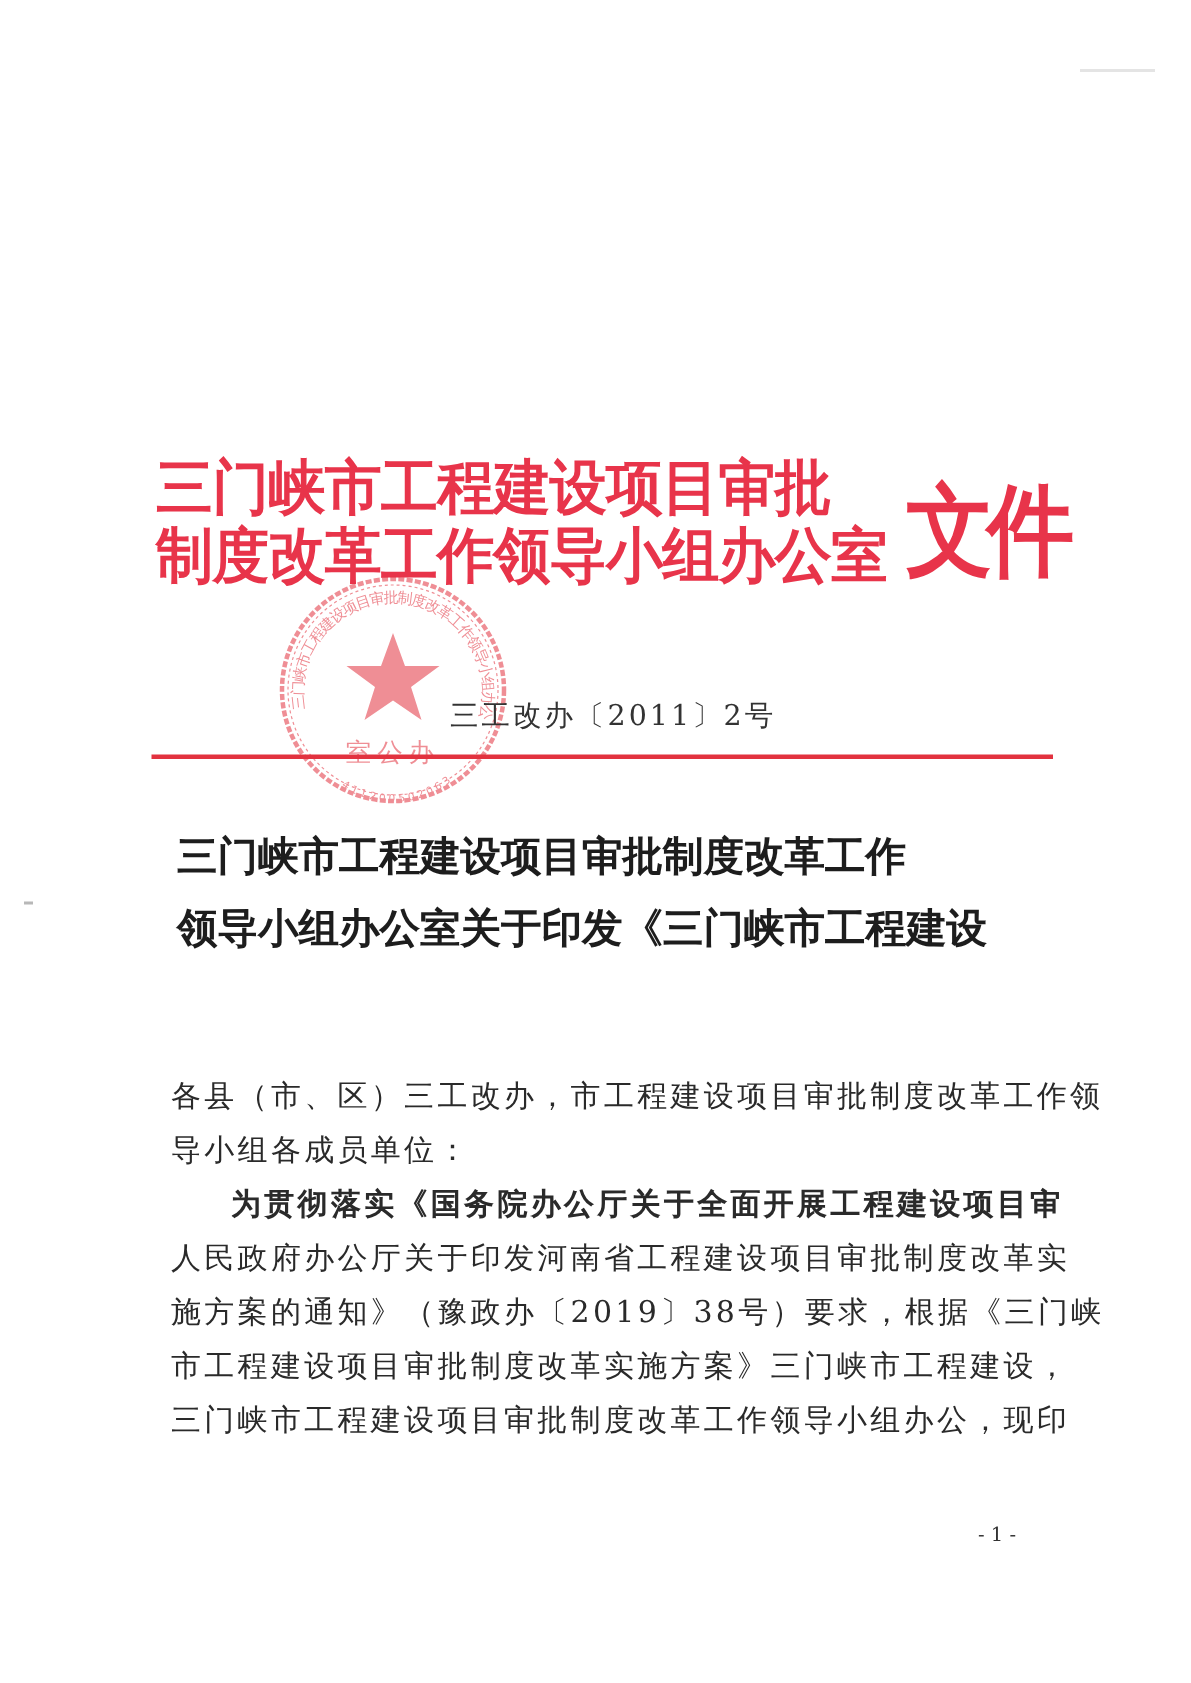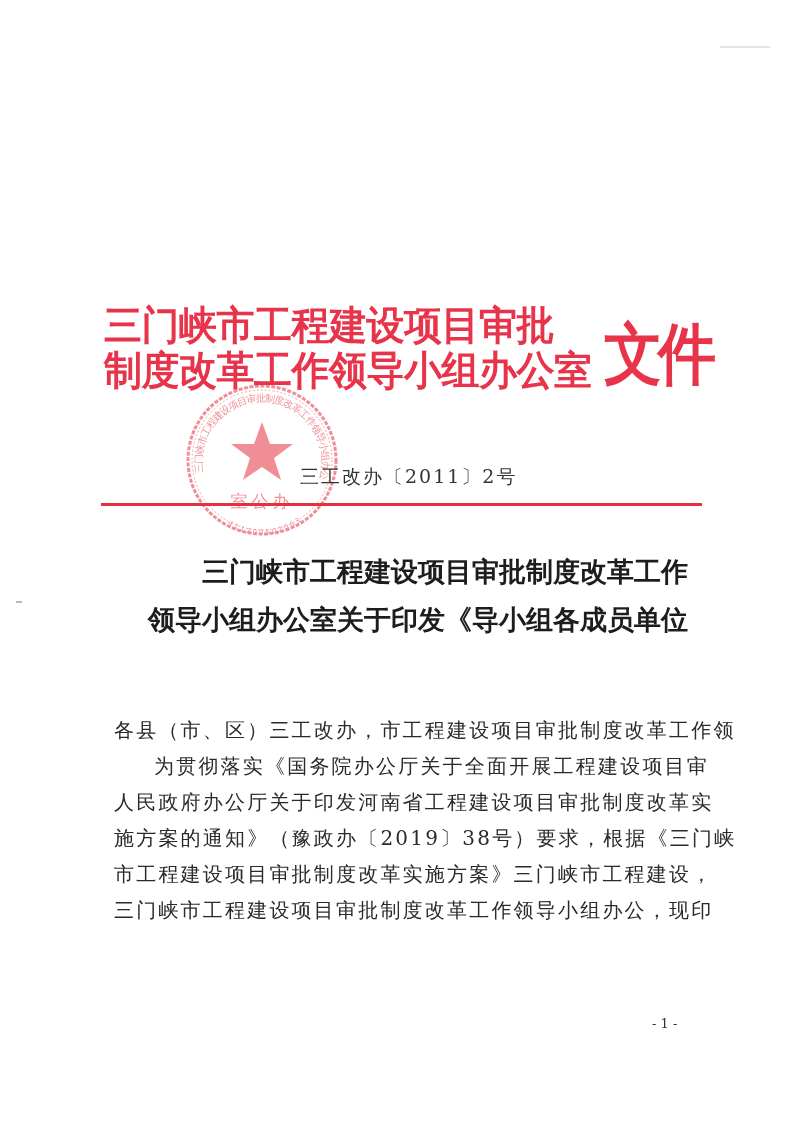--- a/index.html
+++ b/index.html
@@ -83,24 +83,24 @@
     .red-rule {
       position: absolute;
       left: 101px;
       top: 463px;
       width: 601px;
       height: 3px;
       background: #e2323f;
     }
     .title-block {
       position: absolute;
-      left: 88px;
+      left: 118px;
       top: 508px;
       width: 600px;
-      text-align: right;
+      text-align: left;
     }
     .title-line {
       display: block;
       font-family: "DejaVu Serif", "Liberation Serif", serif;
       font-weight: bold;
       font-size: 27px;
       line-height: 48px;
       color: #1d1d1d;
       white-space: nowrap;
       letter-spacing: 0px;
@@ -115,20 +115,21 @@
       display: block;
       font-family: "DejaVu Serif", "Liberation Serif", serif;
       font-size: 20px;
       line-height: 36px;
       color: #2a2a2a;
       white-space: nowrap;
       letter-spacing: 2.2px;
     }
     .body-line.indent {
       padding-left: 40px;
+      font-weight: bold;
     }
     .page-number {
       position: absolute;
       left: 652px;
       top: 976px;
       font-family: "DejaVu Serif", "Liberation Serif", serif;
       font-size: 13px;
       color: #333;
       white-space: nowrap;
     }
@@ -179,25 +180,26 @@
       <textPath href="#seal-bottom-arc" startOffset="8%">4 1 1 2 0 0 5 0 2 0 6 3</textPath>
     </text>
   </svg>
 
   <div class="doc-number">三工改办〔2011〕2号</div>
 
   <div class="red-rule"></div>
 
   <div class="title-block">
     <span class="title-line">三门峡市工程建设项目审批制度改革工作</span>
-    <span class="title-line">领导小组办公室关于印发《导小组各成员单位</span>
+    <span class="title-line">领导小组办公室关于印发《三门峡市工程建设</span>
   </div>
 
   <div class="body-block">
     <span class="body-line">各县（市、区）三工改办，市工程建设项目审批制度改革工作领</span>
+    <span class="body-line">导小组各成员单位：</span>
     <span class="body-line indent">为贯彻落实《国务院办公厅关于全面开展工程建设项目审</span>
     <span class="body-line">人民政府办公厅关于印发河南省工程建设项目审批制度改革实</span>
     <span class="body-line">施方案的通知》（豫政办〔2019〕38号）要求，根据《三门峡</span>
     <span class="body-line">市工程建设项目审批制度改革实施方案》三门峡市工程建设，</span>
     <span class="body-line">三门峡市工程建设项目审批制度改革工作领导小组办公，现印</span>
   </div>
 
   <div class="page-number">- 1 -</div>
 
 </div>

